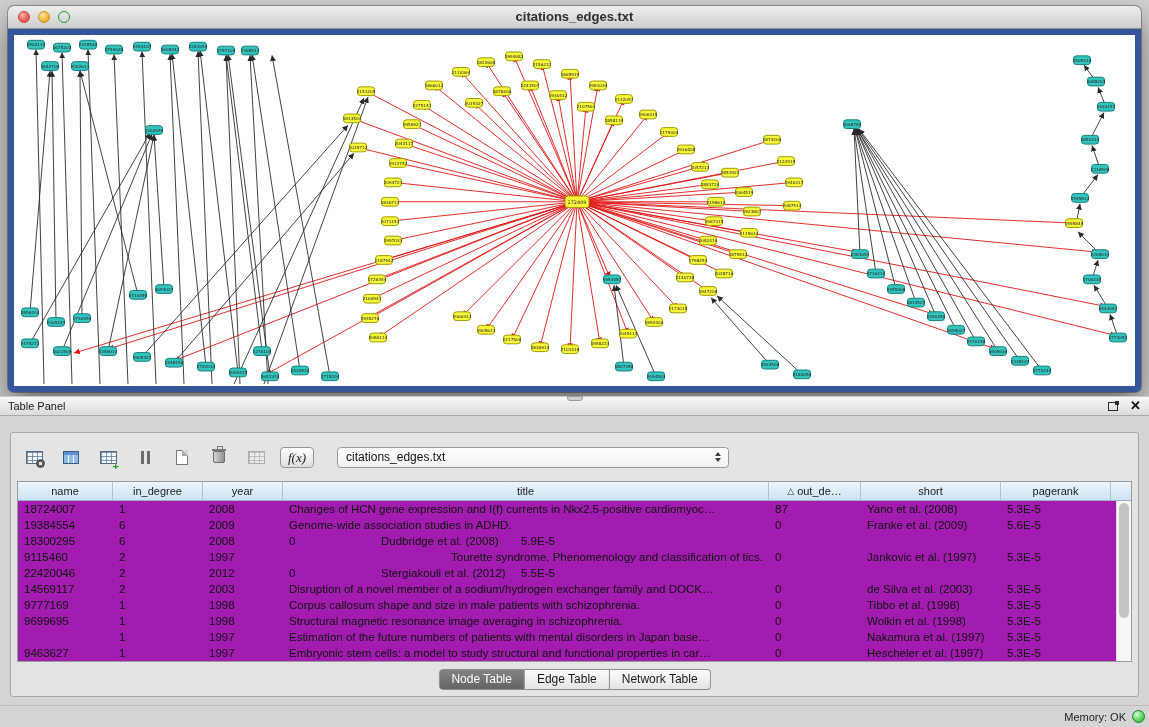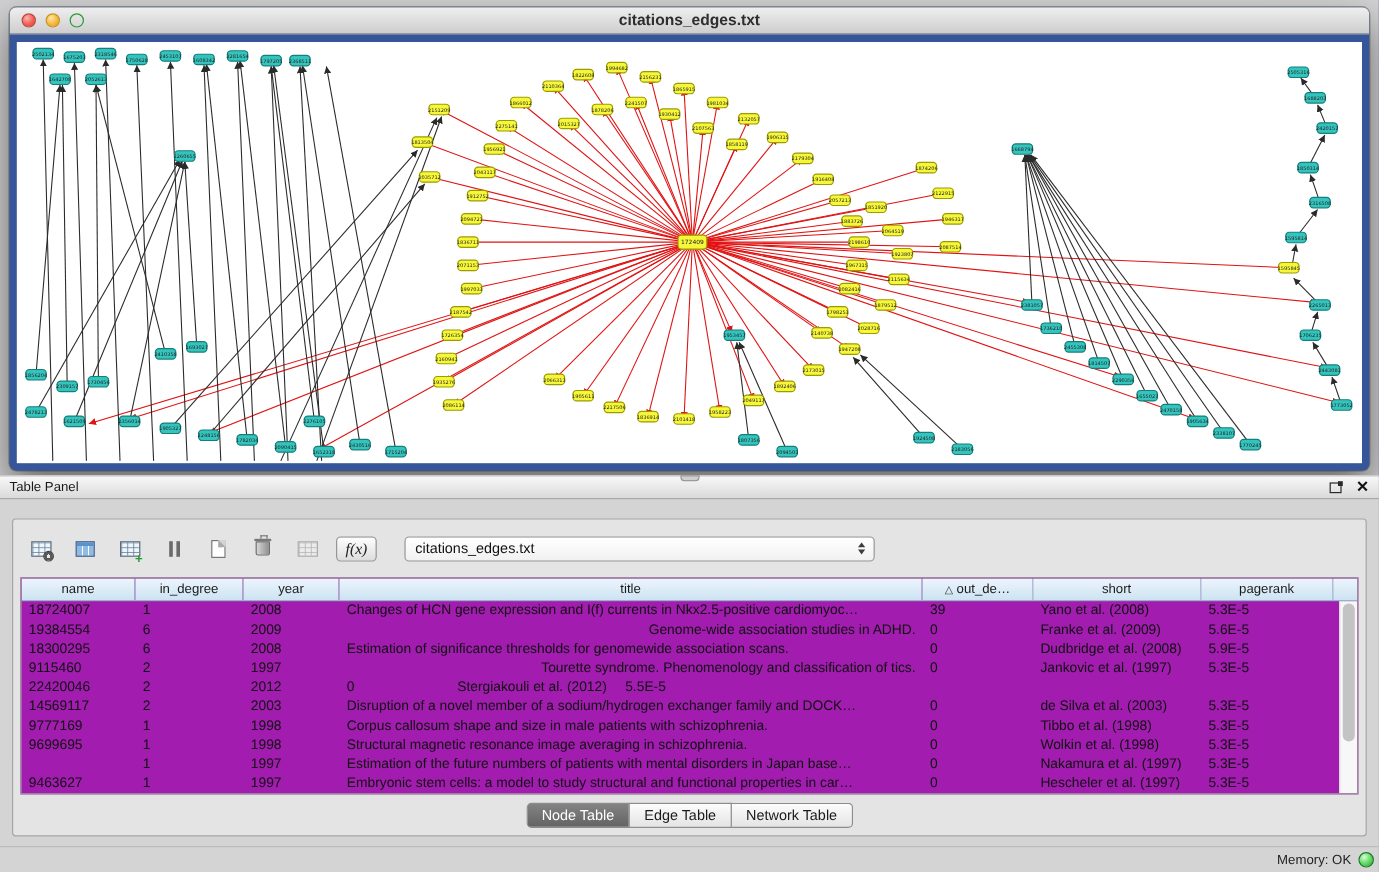--- a/index.html
+++ b/index.html
@@ -778,38 +778,37 @@
             <span>pagerank</span>
           </div>
           <div class="th filler"></div>
         </div>
       <div class="tbody">
           <div class="tr">
             <div class="td" style="width: 95px;">18724007</div>
             <div class="td" style="width: 90px;">1</div>
             <div class="td" style="width: 80px;">2008</div>
             <div class="td" style="width: 486px;">Changes of HCN gene expression and I(f) currents in Nkx2.5-positive cardiomyoc…</div>
-            <div class="td" style="width: 92px;">39</div>
+            <div class="td" style="width: 92px;">87</div>
             <div class="td" style="width: 140px;">Yano et al. (2008)</div>
             <div class="td" style="width: 110px;">5.3E-5</div>
           </div>
           <div class="tr">
             <div class="td" style="width: 95px;">19384554</div>
             <div class="td" style="width: 90px;">6</div>
             <div class="td" style="width: 80px;">2009</div>
-            <div class="td" style="width: 486px; text-align: right;">Genome-wide association studies in ADHD.</div>
+            <div class="td" style="width: 486px;">Genome-wide association studies in ADHD.</div>
             <div class="td" style="width: 92px;">0</div>
             <div class="td" style="width: 140px;">Franke et al. (2009)</div>
             <div class="td" style="width: 110px;">5.6E-5</div>
           </div>
           <div class="tr">
             <div class="td" style="width: 95px;">18300295</div>
             <div class="td" style="width: 90px;">6</div>
             <div class="td" style="width: 80px;">2008</div>
-            <div class="td" style="width: 486px;">Estimation of significance thresholds for genomewide association scans.</div>
             <div class="td" style="width: 92px;">0</div>
             <div class="td" style="width: 140px;">Dudbridge et al. (2008)</div>
             <div class="td" style="width: 110px;">5.9E-5</div>
           </div>
           <div class="tr">
             <div class="td" style="width: 95px;">9115460</div>
             <div class="td" style="width: 90px;">2</div>
             <div class="td" style="width: 80px;">1997</div>
             <div class="td" style="width: 486px; text-align: right;">Tourette syndrome. Phenomenology and classification of tics.</div>
             <div class="td" style="width: 92px;">0</div>

